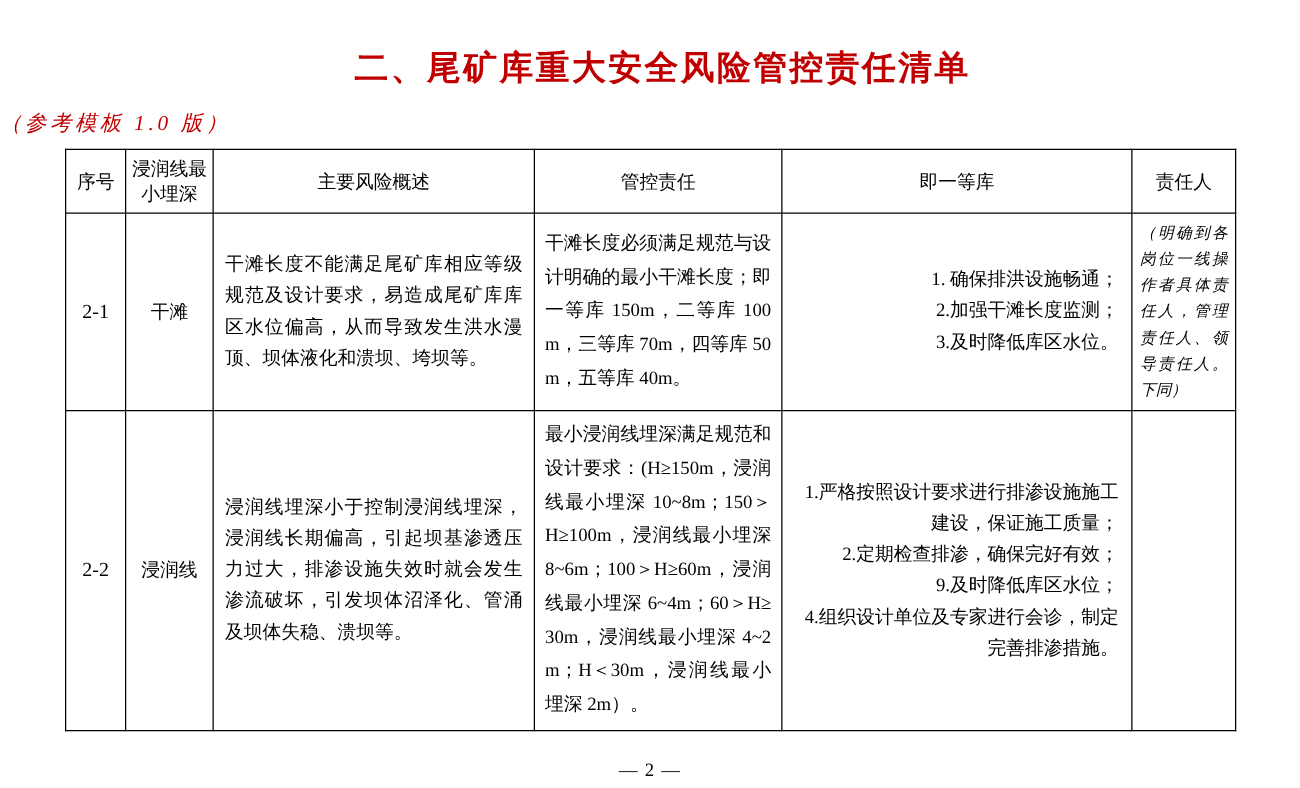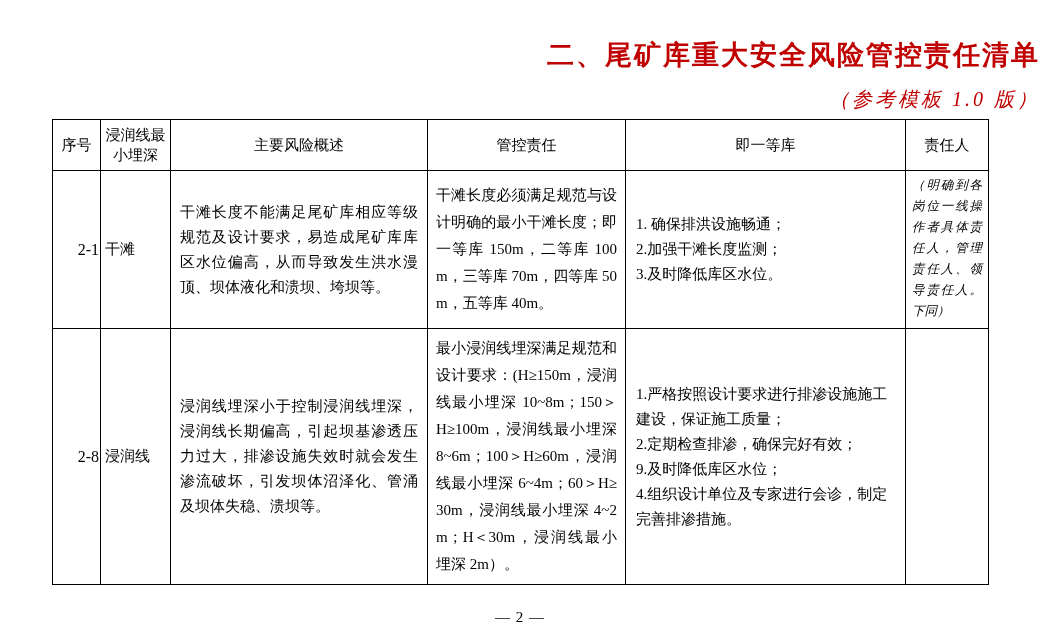--- a/index.html
+++ b/index.html
@@ -5,33 +5,33 @@
   html,body { margin:0; padding:0; }
   body {
     width:1040px; height:630px;
     background:#ffffff;
     color:#000000;
     font-family:"DejaVu Sans", sans-serif;
     overflow:hidden;
   }
   .doc-title {
     margin:38px 0 0 0;
-    text-align:right;
+    text-align:center;
     font-size:27px;
     line-height:34px;
     font-weight:bold;
     letter-spacing:2px;
     color:#c00000;
     font-family:"DejaVu Sans","Liberation Sans",sans-serif;
     padding-left:20px;
   }
   .doc-subtitle {
     margin:14px 0 0 0;
-    text-align:right;
-    font-size:20px;
+    text-align:left;
+    font-size:17px;
     line-height:26px;
     font-weight:normal;
     letter-spacing:3px;
     color:#c00000;
     font-style:italic;
     font-family:"Liberation Serif","DejaVu Serif",serif;
   }
   table.risk-table {
     border-collapse:collapse;
     table-layout:fixed;
@@ -49,56 +49,56 @@
     font-weight:normal;
     text-align:center;
     height:46px;
     line-height:20px;
     padding:2px 4px;
     font-family:"DejaVu Sans",sans-serif;
   }
   .row-1 { height:150px; }
   .row-2 { height:245px; }
   td.cell-serial {
-    text-align:right;
+    text-align:center;
     font-family:"Liberation Serif","DejaVu Serif",serif;
     font-size:16px;
     margin-left:43px;
   }
-  td.cell-facility { padding:15px 4px; }
+  td.cell-facility { text-align:center; padding:15px 4px; }
   td.cell-risk {
     text-align:justify;
     text-align-last:left;
     padding:0 9px;
     line-height:25px;
     font-family:Liberation Serif, serif;
   }
   td.cell-resp {
     text-align:justify;
     text-align-last:left;
     padding:6px 8px;
     line-height:27px;
     font-family:Liberation Serif, serif;
   }
   td.cell-measures {
-    text-align:left;
+    text-align:right;
     padding:4px 10px;
     line-height:25px;
     white-space:pre-line;
     font-family:"Liberation Serif","DejaVu Sans",sans-serif;
   }
   td.cell-person {
     vertical-align:top;
     text-align:justify;
     text-align-last:left;
     padding:5px 6px;
     font-size:12.5px;
     line-height:21px;
     font-style:italic;
-    font-family:Liberation Mono, monospace;
+    font-family:Liberation Sans, sans-serif;
   }
   .page-footer {
     margin-top:24px;
     text-align:center;
     font-size:15px;
     letter-spacing:1px;
     font-family:"Liberation Serif","DejaVu Serif",serif;
   }
 </style>
 </head>
@@ -131,21 +131,21 @@
       <td class="cell-serial">2-1</td>
       <td class="cell-facility">干滩</td>
       <td class="cell-risk">干滩长度不能满足尾矿库相应等级规范及设计要求，易造成尾矿库库区水位偏高，从而导致发生洪水漫顶、坝体液化和溃坝、垮坝等。</td>
       <td class="cell-resp">干滩长度必须满足规范与设计明确的最小干滩长度；即一等库 150m，二等库 100m，三等库 70m，四等库 50m，五等库 40m。</td>
       <td class="cell-measures">1. 确保排洪设施畅通；
 2.加强干滩长度监测；
 3.及时降低库区水位。</td>
       <td class="cell-person">（明确到各岗位一线操作者具体责任人，管理责任人、领导责任人。下同）</td>
     </tr>
     <tr class="row-2">
-      <td class="cell-serial">2-8</td>
+      <td class="cell-serial">2-2</td>
       <td class="cell-facility">浸润线</td>
       <td class="cell-risk">浸润线埋深小于控制浸润线埋深，浸润线长期偏高，引起坝基渗透压力过大，排渗设施失效时就会发生渗流破坏，引发坝体沼泽化、管涌及坝体失稳、溃坝等。</td>
       <td class="cell-resp">最小浸润线埋深满足规范和设计要求：(H≥150m，浸润线最小埋深 10~8m；150＞H≥100m，浸润线最小埋深 8~6m；100＞H≥60m，浸润线最小埋深 6~4m；60＞H≥30m，浸润线最小埋深 4~2m；H＜30m，浸润线最小埋深 2m）。</td>
       <td class="cell-measures">1.严格按照设计要求进行排渗设施施工建设，保证施工质量；
 2.定期检查排渗，确保完好有效；
 9.及时降低库区水位；
 4.组织设计单位及专家进行会诊，制定完善排渗措施。</td>
       <td class="cell-person"></td>
     </tr>
   </tbody>

